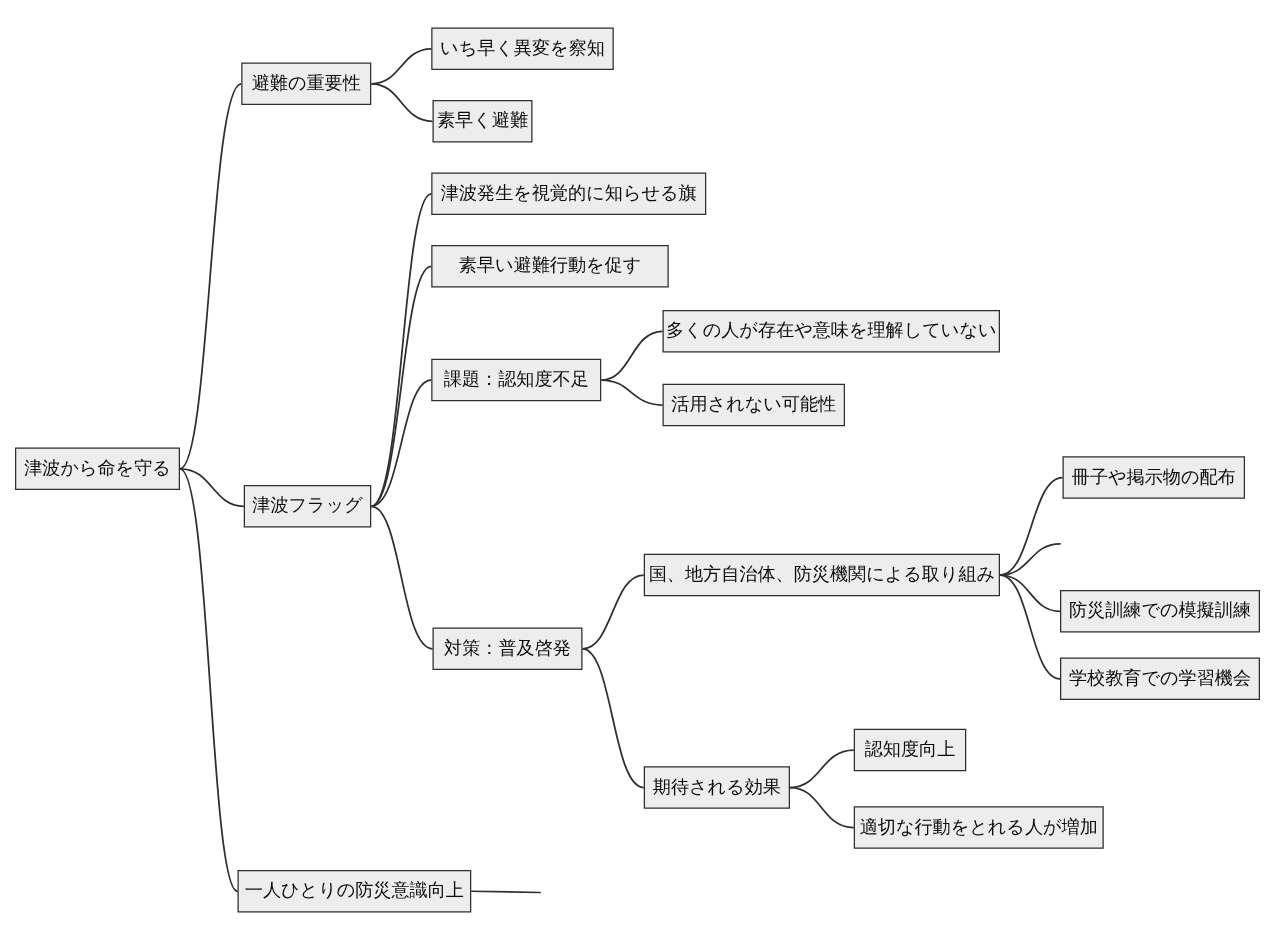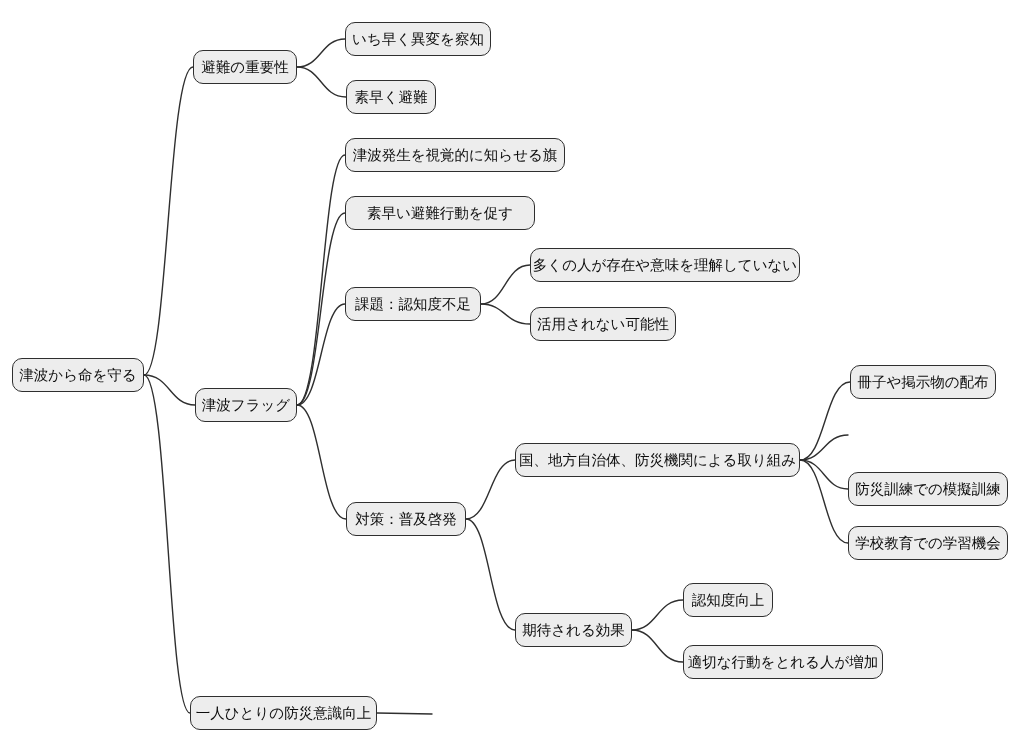--- a/index.html
+++ b/index.html
@@ -26,21 +26,21 @@
     stroke: #2f2f2f;
     stroke-width: 1.4;
     stroke-linecap: round;
   }
   .node {
     position: absolute;
     box-sizing: border-box;
     height: 34px;
     background: #ededed;
     border: 1.6px solid #2f2f2f;
-    border-radius: 10px;
+    border-radius: 0;
     display: flex;
     align-items: center;
     justify-content: center;
     font-size: 14.5px;
     line-height: 1;
     color: #0d0d0d;
     white-space: nowrap;
     padding: 0 6px;
   }
 </style>
@@ -71,21 +71,21 @@
     <path d="M632,630 C657,630 657,662 683,662"></path>
     <path d="M377,713 L432,714"></path>
   </svg>
 
   <div class="node" style="left:12px; top:358px; width:132px;">津波から命を守る</div>
 
   <div class="node" style="left:193px; top:50px; width:104px;">避難の重要性</div>
 
   <div class="node" style="left:345px; top:22px; width:146px;">いち早く異変を察知</div>
 
-  <div class="node" style="left:346px; top:80px; width:90px;">素早く避難</div>
+  <div class="node" style="left:346px; top:80px; width:80px;">素早く避難</div>
 
   <div class="node" style="left:195px; top:388px; width:102px;">津波フラッグ</div>
 
   <div class="node" style="left:345px; top:138px; width:220px;">津波発生を視覚的に知らせる旗</div>
 
   <div class="node" style="left:345px; top:196px; width:190px;">素早い避難行動を促す</div>
 
   <div class="node" style="left:345px; top:287px; width:136px;">課題：認知度不足</div>
 
   <div class="node" style="left:530px; top:248px; width:270px;">多くの人が存在や意味を理解していない</div>

